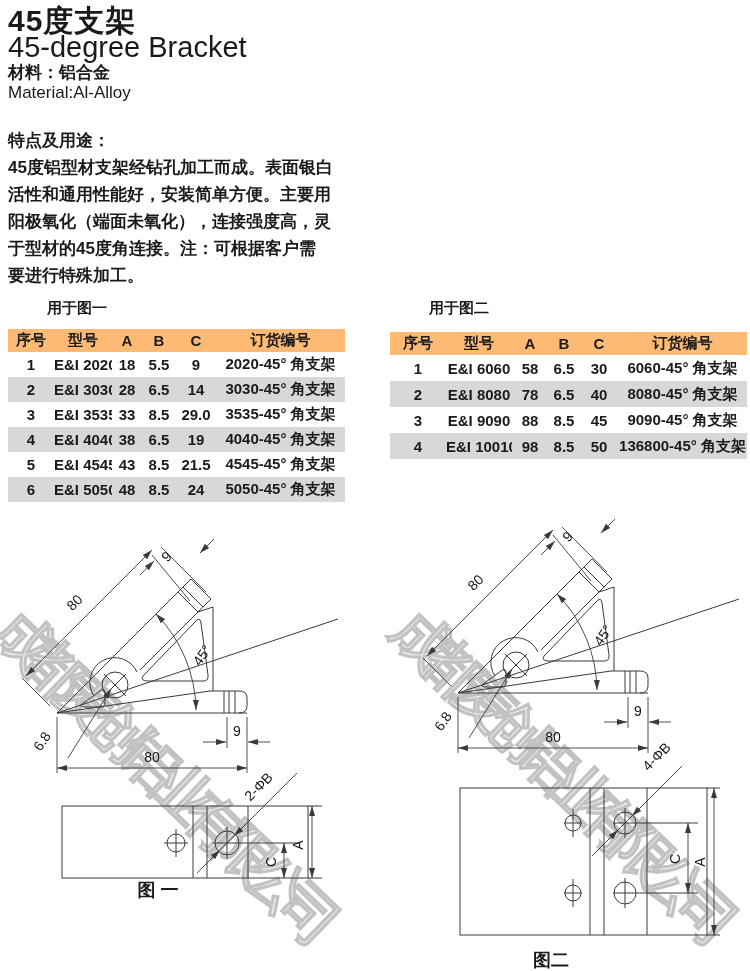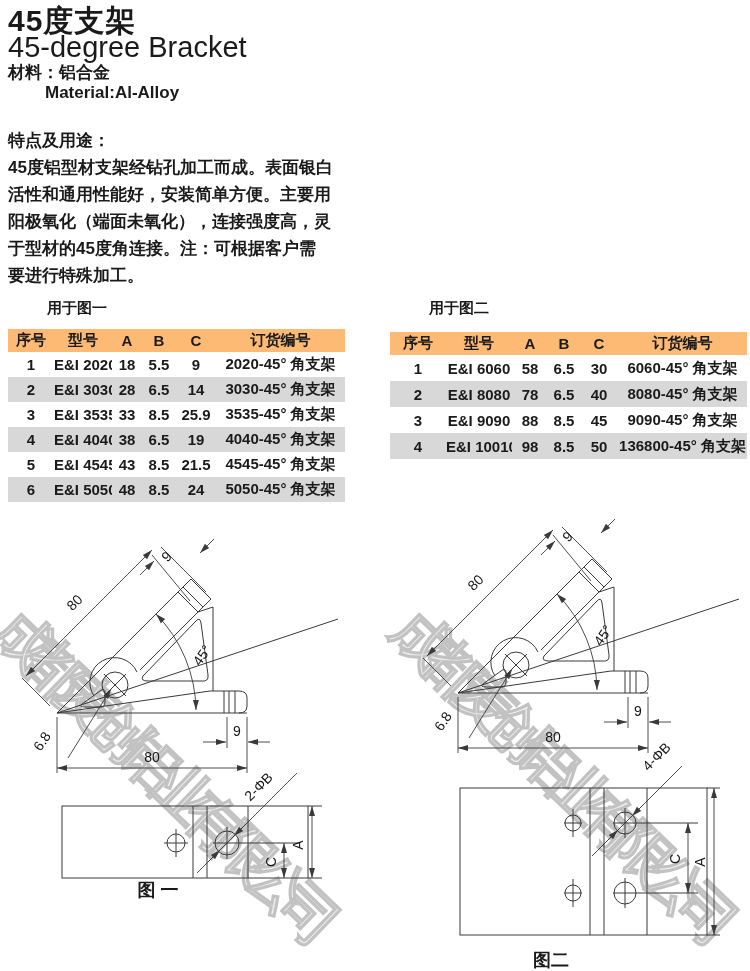--- a/index.html
+++ b/index.html
@@ -6,21 +6,21 @@
   body{
     width:750px;height:971px;position:relative;overflow:hidden;
     background:#ffffff;color:#1a1a1a;
     font-family:"Liberation Sans", sans-serif;
   }
   .abs{position:absolute;}
   
   #title-cn{left:8px;top:1px;font-size:30px;font-weight:700;letter-spacing:1px;z-index:2;}
   #title-en{left:8px;top:31px;font-size:29px;font-weight:400;z-index:2;}
   #mat-cn{left:8px;top:61px;font-size:17px;font-weight:600;z-index:2;}
-  #mat-en{left:8px;top:83px;font-size:17px;font-weight:700;z-index:2;margin-left:37px;}
+  #mat-en{left:8px;top:83px;font-size:17px;font-weight:400;z-index:2;}
   
   #feat{left:8px;top:127px;width:352px;z-index:2;font-size:17px;font-weight:600;line-height:27px;}
   #feat .fh{margin-bottom:0px;}
   
   .tcap{font-size:15px;font-weight:700;z-index:2;margin-left:39px;}
   #cap1{left:8px;top:299px;}
   #cap2{left:390px;top:299px;}
   table.spec{border-collapse:collapse;table-layout:fixed;z-index:2;font-size:15px;font-weight:600;}
   table.spec td,table.spec th{padding:0;text-align:center;vertical-align:middle;white-space:nowrap;overflow:hidden;}
   #t1{left:8px;top:329px;width:337px;}
@@ -105,21 +105,21 @@
         <td>28</td>
         <td>6.5</td>
         <td>14</td>
         <td>3030-45° 角支架</td>
   </tr>
   <tr class="bd">
     <td>3</td>
         <td>E&amp;I 3535</td>
         <td>33</td>
         <td>8.5</td>
-        <td>25.9</td>
+        <td>29.0</td>
         <td>3535-45° 角支架</td>
   </tr>
   <tr class="bd stripe">
     <td>4</td>
         <td>E&amp;I 4040</td>
         <td>38</td>
         <td>6.5</td>
         <td>19</td>
         <td>4040-45° 角支架</td>
   </tr>

